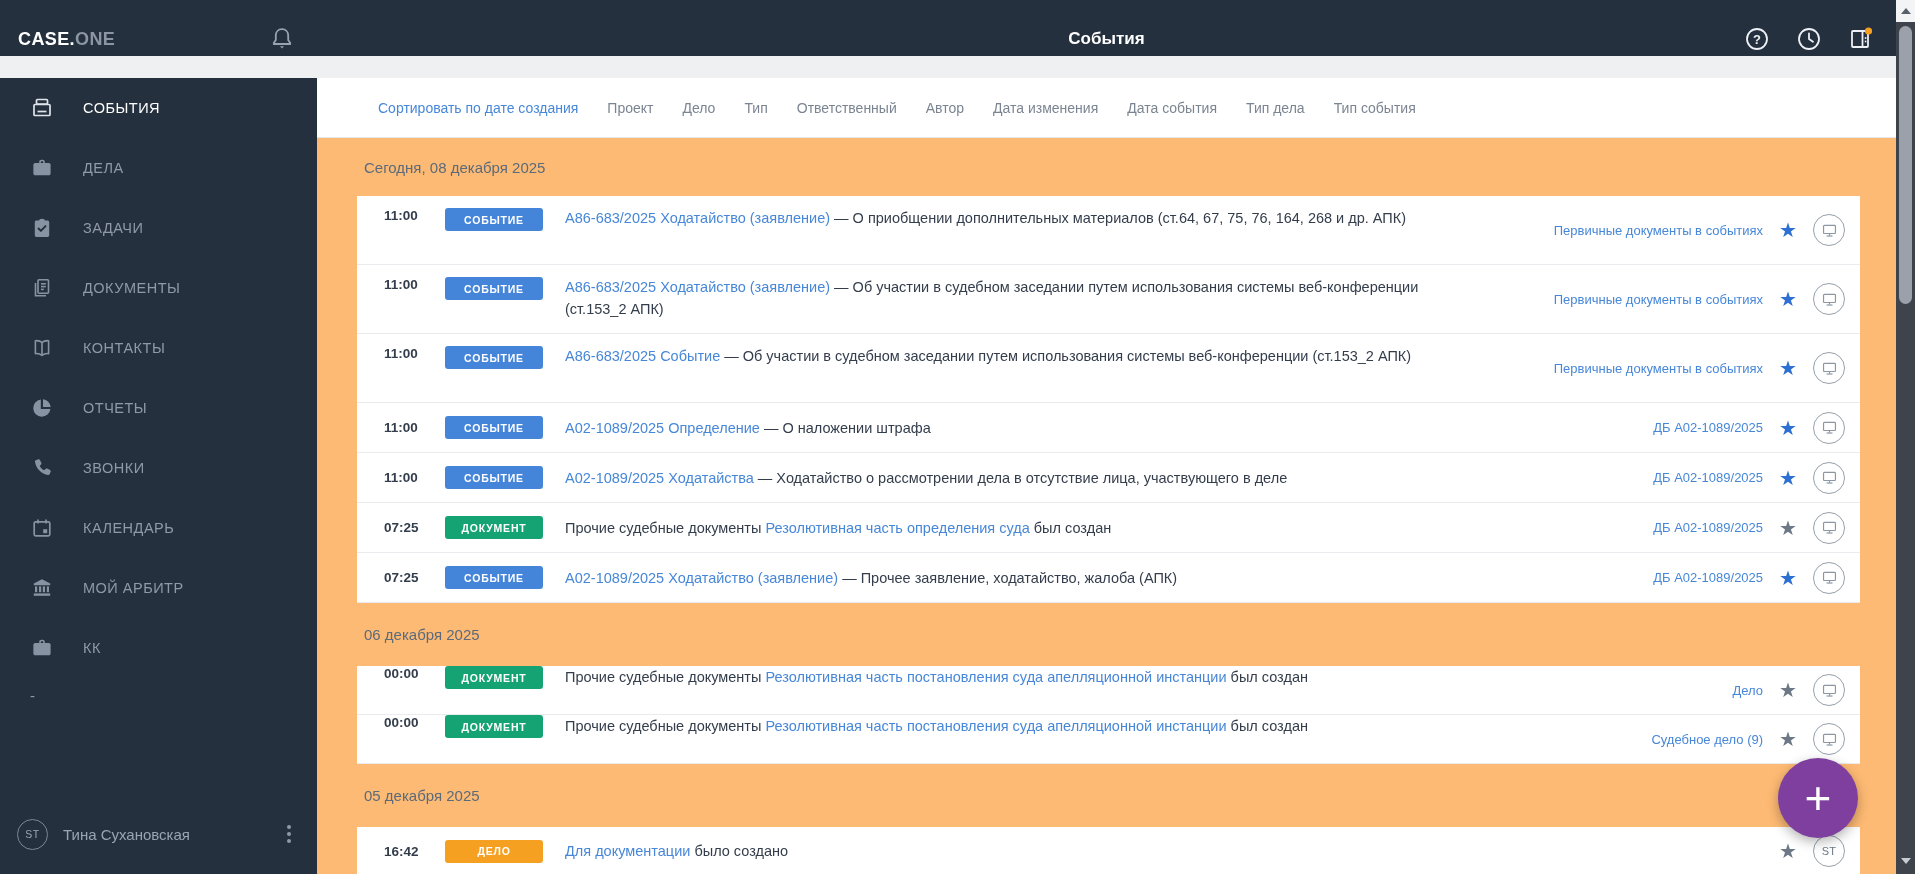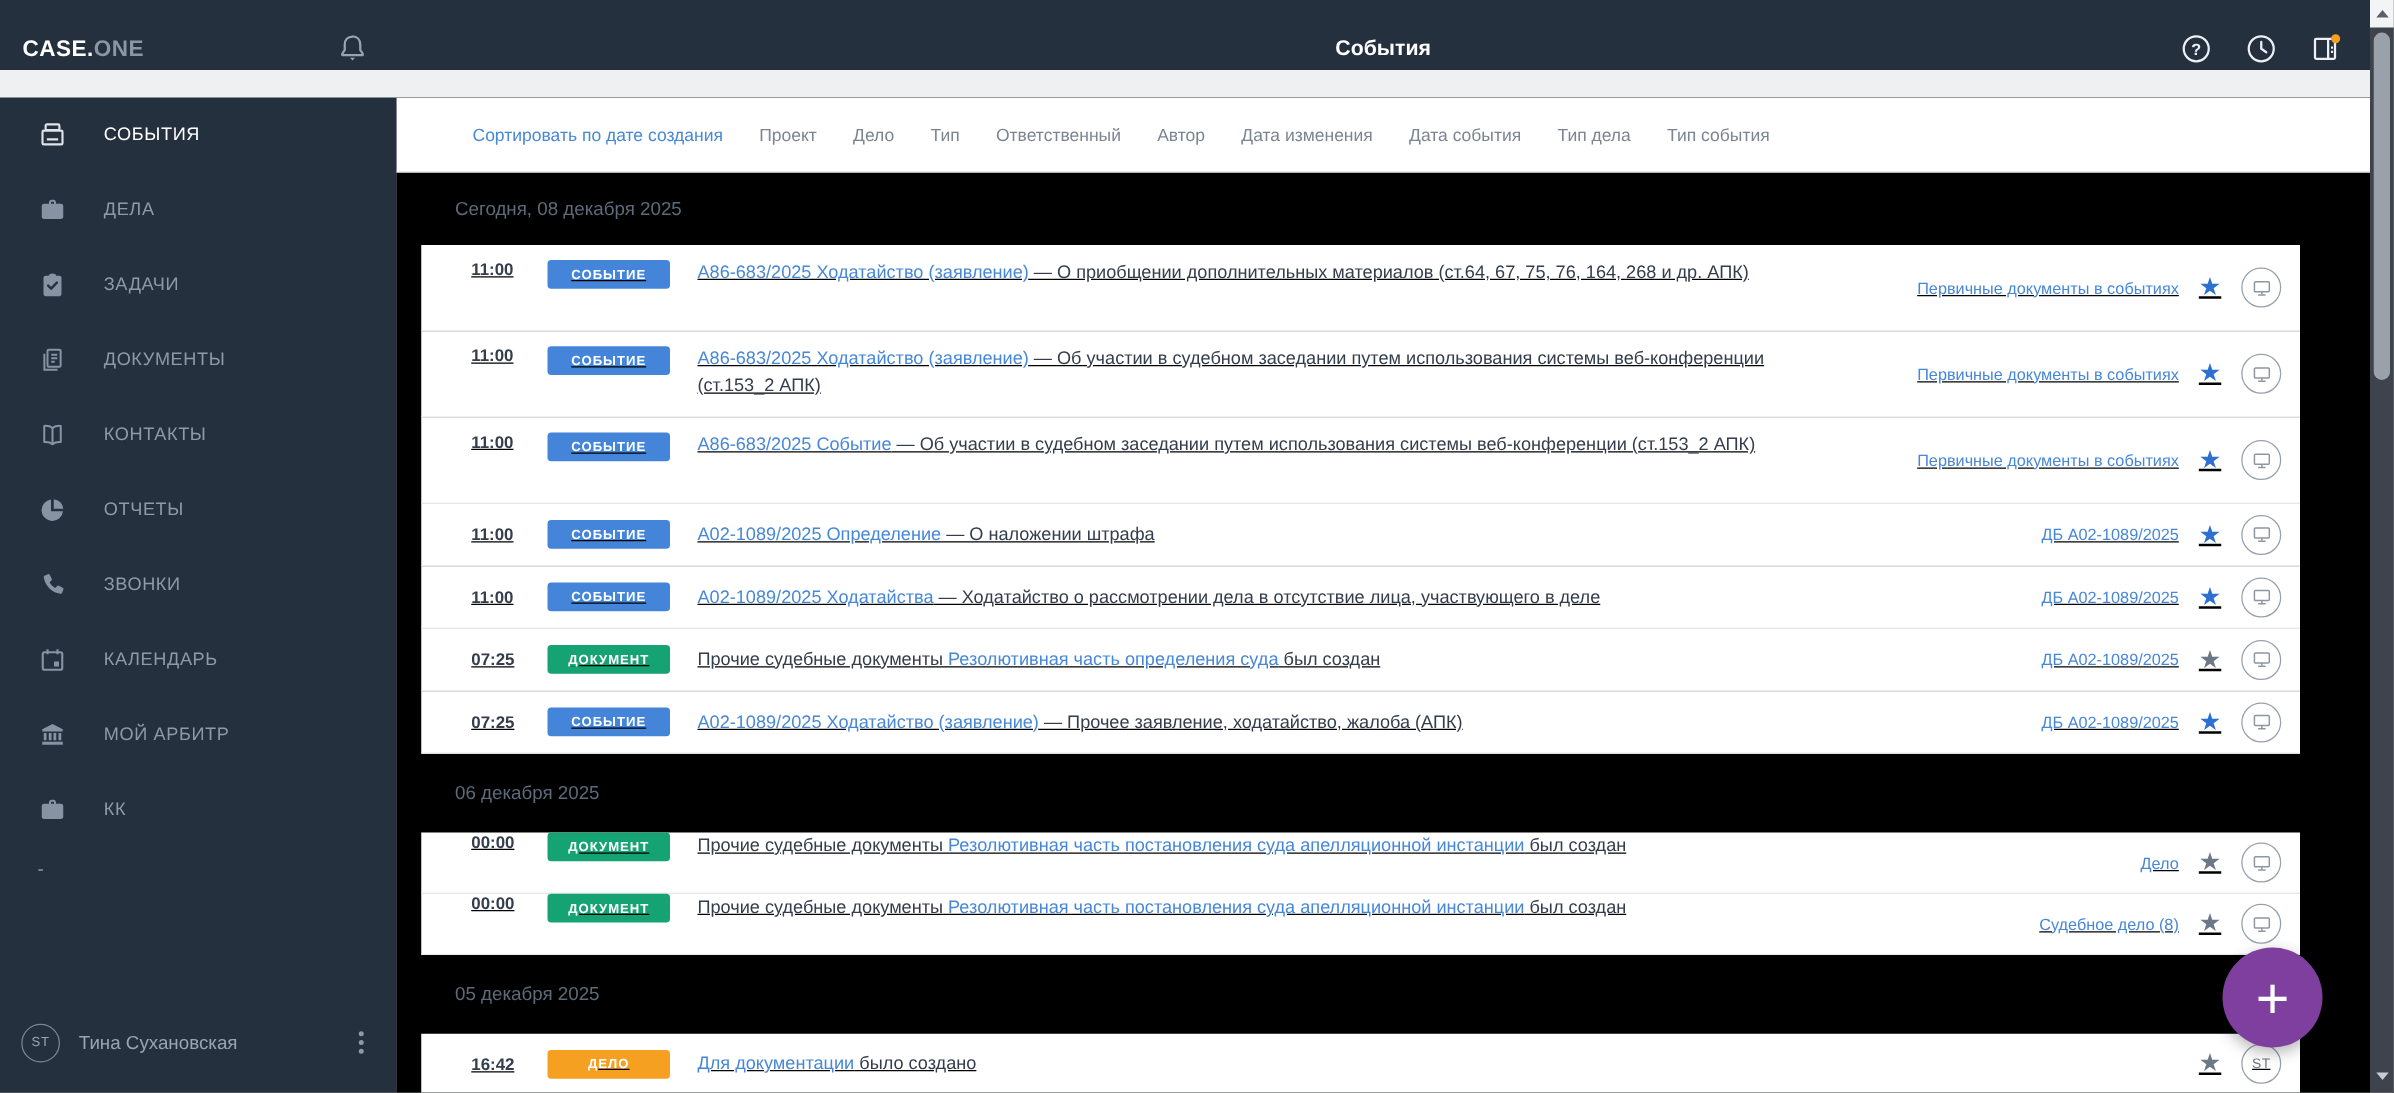--- a/index.html
+++ b/index.html
@@ -29,29 +29,29 @@
   .dash-item{height:34px;display:flex;align-items:center;padding-left:30px;color:#8f99a8;
              font-size:15px;cursor:pointer;}
   .user-row{margin-top:auto;height:56px;display:flex;align-items:center;padding:0 22px 12px 17px;}
   .avatar{width:31px;height:31px;border-radius:50%;border:1.5px solid #7c8796;box-sizing:border-box;
           display:flex;align-items:center;justify-content:center;font-size:10.5px;color:#9aa4b2;
           letter-spacing:.5px;flex:none;}
   .user-name{margin-left:15px;color:#9aa4b2;font-size:15px;}
   .kebab{margin-left:auto;display:flex;flex-direction:column;gap:3px;cursor:pointer;padding:4px;}
   .kebab i{width:4px;height:4px;border-radius:50%;background:#8f99a8;}
   
-  .content{position:absolute;left:317px;top:78px;width:1579px;height:796px;background:#000000;overflow:hidden;}
+  .content{position:absolute;left:317px;top:78px;width:1579px;height:796px;background:#fdba74;overflow:hidden;}
   .filterbar{height:59px;background:#fff;border-bottom:1px solid #e4e7ea;display:flex;
              align-items:center;padding-left:61px;gap:29px;font-size:14px;white-space:nowrap;}
   .sort{color:#4787d8;cursor:pointer;}
   .fitem{color:#7b8591;cursor:pointer;}
   .section{display:flex;align-items:center;padding-left:47px;color:#5c6a79;font-size:15px;}
   .s-first{height:58px;} .s-mid{height:63px;}
-  .row{margin-left:20px;width:1503px;background:#fff;border-bottom:1px solid #e9ebee;
-       display:flex;padding:0 15px 0 40px;box-sizing:border-box;text-decoration:underline;}
+  .row{margin-left:40px;width:1503px;background:#fff;border-bottom:1px solid #e9ebee;
+       display:flex;padding:0 15px 0 27px;box-sizing:border-box;}
   .row.h2{height:69px;align-items:flex-start;}
   .row.h2 .time,.row.h2 .badge{margin-top:12px;}
   .row.h2 .txt{margin-top:11px;}
   .row.h1{height:50px;align-items:center;}
   .row.h1b{height:49px;}
   .row.h1c{height:48px;align-items:center;border-bottom:none;}
   .time{width:61px;flex:none;font-weight:bold;font-size:13.5px;color:#333d4b;}
   .badge{width:98px;height:23px;flex:none;border-radius:3px;color:#fff;font-size:10.5px;
          font-weight:bold;letter-spacing:.8px;display:flex;align-items:center;justify-content:center;}
   .b-event{background:#4485d9;} .b-doc{background:#15a374;} .b-case{background:#f6a021;}
@@ -415,21 +415,21 @@
           </svg>
         </span>
     </div>
   </div>
 
   <div class="row h1b">
     <span class="time">00:00</span>
     <span class="badge b-doc">ДОКУМЕНТ</span>
     <div class="txt"><span>Прочие судебные документы </span><span class="lnk">Резолютивная часть постановления суда апелляционной инстанции</span><span> был создан</span></div>
     <div class="row-right">
-      <span class="rlink">Судебное дело (8)</span>
+      <span class="rlink">Судебное дело (9)</span>
       <span class="star off">★</span>
       <span class="circ">
           <svg viewBox="0 0 20 20" width="17" height="17">
             <g fill="none" stroke="#8d97a2" stroke-width="1.4">
               <rect x="3" y="4" width="14" height="9.5" rx="1"></rect>
               <line x1="10" y1="13.5" x2="10" y2="16"></line>
               <line x1="6.5" y1="16.5" x2="13.5" y2="16.5"></line>
             </g>
           </svg>
         </span>

